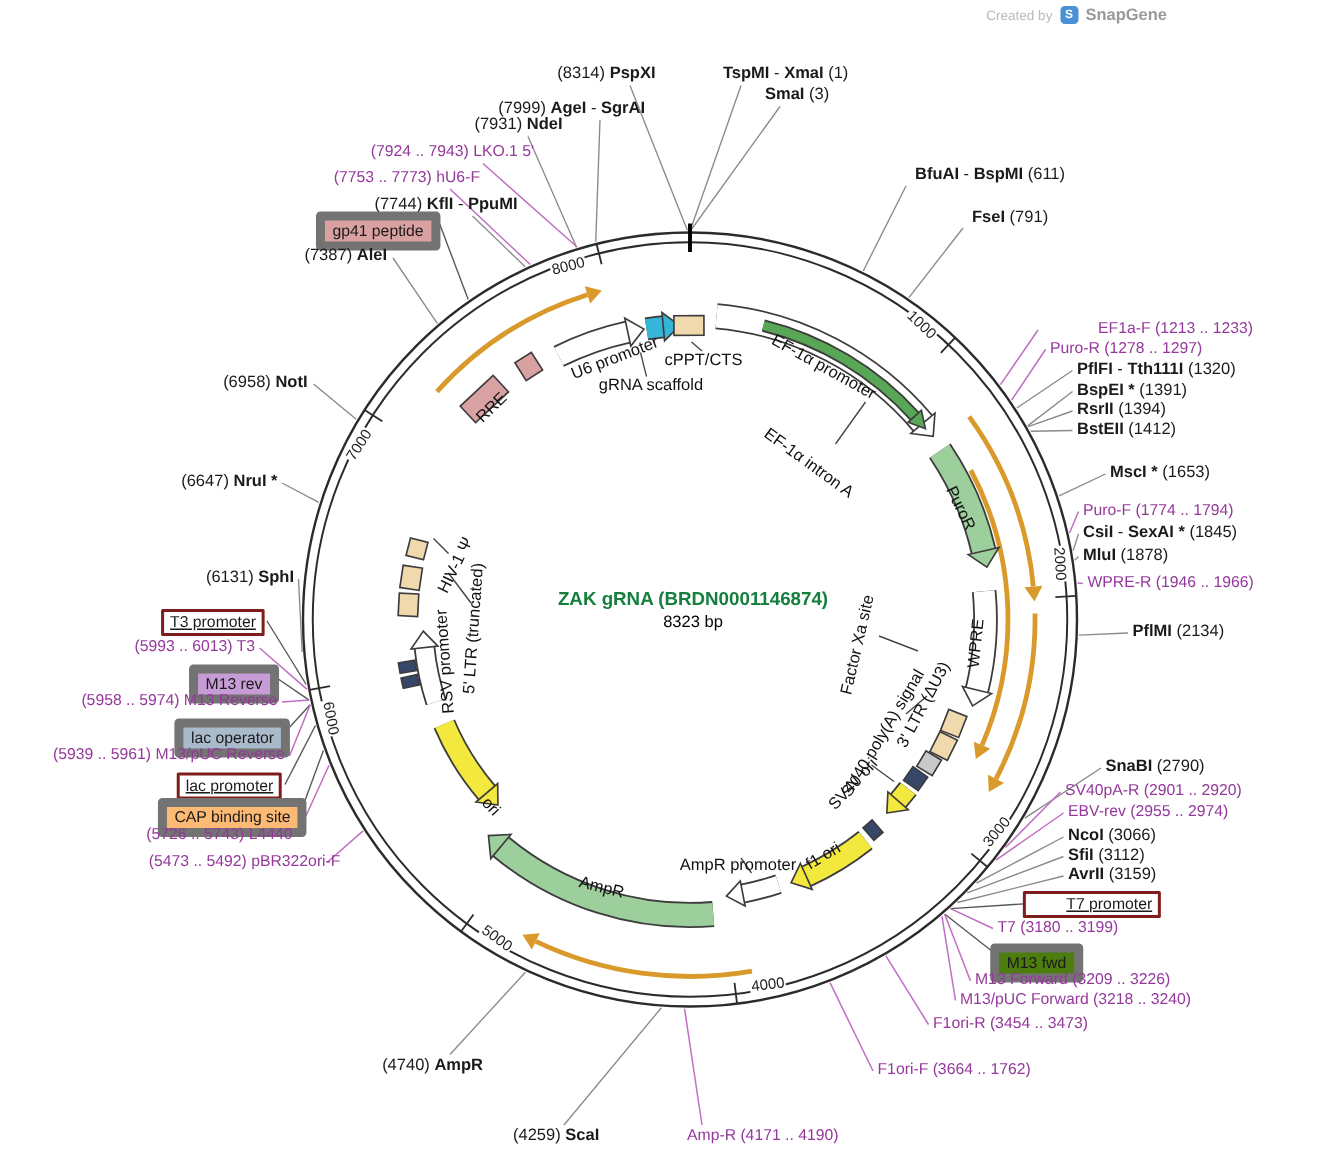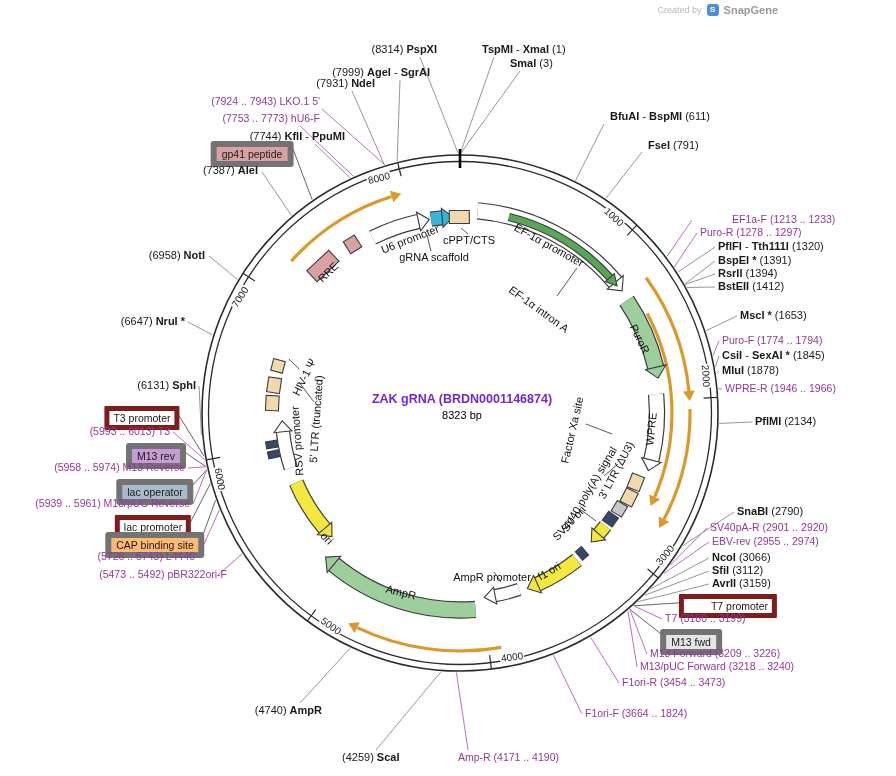--- a/index.html
+++ b/index.html
@@ -4,25 +4,25 @@
 <style>
   html,body{margin:0;padding:0;background:#fff;}
   .stage{position:relative;width:896px;height:776px;background:#fff;overflow:hidden;
          font-family:"Liberation Sans",sans-serif;}
   svg{position:absolute;left:0;top:0;}
   #labels{position:absolute;left:0;top:0;width:100%;height:100%;}
   .lbl{position:absolute;font-size:11px;line-height:13px;color:#1a1a1a;white-space:nowrap;}
   .lbl b{font-weight:bold;text-align:center;}
   .primer{color:#94389b;font-size:10.5px;}
   .chip{font-size:10.5px;padding:0 5px;border:6px solid #737373;border-radius:3px;line-height:14px;}
-  .obox{font-size:10.5px;padding:0 4px;background:#fff;border:5px solid #7f1d1d;border-radius:1px;line-height:14px;}
+  .obox{font-size:10.5px;padding:0 4px;background:#fff;border:2px solid #7f1d1d;border-radius:1px;line-height:14px;text-decoration:underline;}
   .flbl{position:absolute;font-size:11px;color:#111;white-space:nowrap;}
   .slbl{position:absolute;font-size:10px;color:#222;white-space:nowrap;background:#fff;padding:0 1px;}
   .ctitle{position:absolute;left:462px;top:399px;transform:translate(-50%,-50%);
-          font-size:12.5px;font-weight:bold;color:#6d28d9;white-space:nowrap;}
+          font-size:12.5px;font-weight:bold;color:#15803d;white-space:nowrap;}
   .csize{position:absolute;left:462px;top:415px;transform:translate(-50%,-50%);
          font-size:11px;color:#000;}
   .watermark{position:absolute;top:4px;right:118px;display:flex;align-items:center;gap:5px;}
   .wm-created{font-size:9px;color:#b9b9b9;}
   .wm-logo{width:12px;height:12px;background:#4a90d9;border-radius:3px;display:inline-block;
            color:#fff;font-size:8px;font-weight:bold;text-align:center;line-height:12px;}
   .wm-brand{font-size:11px;font-weight:bold;color:#9a9a9a;}
 </style>
 </head>
 <body>
@@ -161,21 +161,21 @@
       <rect x="-6" y="-6" width="12" height="12" fill="#efd9ad" stroke="#3c3c3c" stroke-width="1.1" transform="translate(278.0,365.9) rotate(284.5)"></rect>
       <rect x="-15" y="-7.5" width="30" height="15" fill="#d9a1a1" stroke="#3c3c3c" stroke-width="1.1" transform="translate(322.9,266.0) rotate(317)"></rect>
       <rect x="-6.5" y="-7" width="13" height="14" fill="#d9a1a1" stroke="#3c3c3c" stroke-width="1.1" transform="translate(352.5,244.3) rotate(327.5)"></rect>
     </svg>
   <div id="labels">
       <div class="lbl" style="left: 437px; top: 43px; transform: translateX(-100%);"><span>(8314) </span><b>PspXI</b></div>
       <div class="lbl" style="left: 482px; top: 43px;"><b>TspMI</b><span> - </span><b>XmaI</b><span> (1)</span></div>
       <div class="lbl" style="left: 510px; top: 57px;"><b>SmaI</b><span> (3)</span></div>
       <div class="lbl" style="left: 430px; top: 66px; transform: translateX(-100%);"><span>(7999) </span><b>AgeI</b><span> - </span><b>SgrAI</b></div>
       <div class="lbl" style="left: 375px; top: 77px; transform: translateX(-100%);"><span>(7931) </span><b>NdeI</b></div>
-      <div class="lbl primer" style="left: 320px; top: 95px; transform: translateX(-100%);">(7924 .. 7943)  LKO.1 5'</div>
+      <div class="lbl primer" style="left: 356px; top: 95px; transform: translateX(-100%);">(7924 .. 7943)  LKO.1 5'</div>
       <div class="lbl primer" style="left: 320px; top: 112px; transform: translateX(-100%);">(7753 .. 7773)  hU6-F</div>
       <div class="lbl" style="left: 345px; top: 130px; transform: translateX(-100%); padding-left: 24px;"><span>(7744) </span><b>KflI</b><span> - </span><b>PpuMI</b></div>
       <div class="lbl chip" style="background: rgb(217, 161, 161); left: 252px; top: 141px; transform: translateX(-50%);">gp41 peptide</div>
       <div class="lbl" style="left: 258px; top: 164px; transform: translateX(-100%);"><span>(7387) </span><b>AleI</b></div>
       <div class="lbl" style="left: 610px; top: 110px;"><b>BfuAI</b><span> - </span><b>BspMI</b><span> (611)</span></div>
       <div class="lbl" style="left: 648px; top: 139px;"><b>FseI</b><span> (791)</span></div>
       <div class="lbl" style="left: 205px; top: 249px; transform: translateX(-100%);"><span>(6958) </span><b>NotI</b></div>
       <div class="lbl primer" style="left: 732px; top: 213px;">EF1a-F  (1213 .. 1233)</div>
       <div class="lbl primer" style="left: 700px; top: 226px;">Puro-R  (1278 .. 1297)</div>
       <div class="lbl" style="left: 718px; top: 240px;"><b>PflFI</b><span> - </span><b>Tth111I</b><span> (1320)</span></div>
@@ -201,25 +201,25 @@
       <div class="lbl primer" style="left: 195px; top: 550px; transform: translateX(-100%);">(5726 .. 5743)  L4440</div>
       <div class="lbl primer" style="left: 215px; top: 568px; transform: translateX(-100%); margin-left: 12px;">(5473 .. 5492)  pBR322ori-F</div>
       <div class="lbl" style="left: 737px; top: 505px;"><b>SnaBI</b><span> (2790)</span></div>
       <div class="lbl primer" style="left: 710px; top: 521px;">SV40pA-R  (2901 .. 2920)</div>
       <div class="lbl primer" style="left: 712px; top: 535px;">EBV-rev  (2955 .. 2974)</div>
       <div class="lbl" style="left: 712px; top: 551px;"><b>NcoI</b><span> (3066)</span></div>
       <div class="lbl" style="left: 712px; top: 564px;"><b>SfiI</b><span> (3112)</span></div>
       <div class="lbl" style="left: 712px; top: 577px;"><b>AvrII</b><span> (3159)</span></div>
       <div class="lbl obox" style="left: 728px; top: 594px; transform: translateX(-50%); padding-left: 27px;">T7 promoter</div>
       <div class="lbl primer" style="left: 665px; top: 612px;">T7  (3180 .. 3199)</div>
-      <div class="lbl chip" style="background: #e5e5e5; left: 691px; top: 629px; transform: translateX(-50%);">M13 fwd</div>
+      <div class="lbl chip" style="background: #4d7c0f; left: 691px; top: 629px; transform: translateX(-50%);">M13 fwd</div>
       <div class="lbl primer" style="left: 650px; top: 647px;">M13 Forward  (3209 .. 3226)</div>
       <div class="lbl primer" style="left: 640px; top: 660px;">M13/pUC Forward  (3218 .. 3240)</div>
       <div class="lbl primer" style="left: 622px; top: 676px;">F1ori-R  (3454 .. 3473)</div>
-      <div class="lbl primer" style="left: 585px; top: 707px;">F1ori-F  (3664 .. 1824)</div>
+      <div class="lbl primer" style="left: 585px; top: 707px;">F1ori-F  (3664 .. 1762)</div>
       <div class="lbl primer" style="left: 458px; top: 751px;">Amp-R  (4171 .. 4190)</div>
       <div class="lbl" style="left: 342px; top: 751px;"><span>(4259) </span><b>ScaI</b></div>
       <div class="lbl" style="left: 322px; top: 704px; transform: translateX(-100%);"><span>(4740) </span><b>AmpR</b></div>
       <div class="flbl" style="left: 410px; top: 239px; transform: translate(-50%, -50%) rotate(-21deg);">U6 promoter</div>
       <div class="flbl" style="left: 434px; top: 257px; transform: translate(-50%, -50%) rotate(0deg);">gRNA scaffold</div>
       <div class="flbl" style="left: 469px; top: 240px; transform: translate(-50%, -50%) rotate(0deg);">cPPT/CTS</div>
       <div class="flbl" style="left: 549px; top: 245px; transform: translate(-50%, -50%) rotate(29deg);">EF-1α promoter</div>
       <div class="flbl" style="left: 539px; top: 309px; transform: translate(-50%, -50%) rotate(36deg);">EF-1α intron A</div>
       <div class="flbl" style="left: 640px; top: 339px; transform: translate(-50%, -50%) rotate(64deg);">PuroR</div>
       <div class="flbl" style="left: 651px; top: 429px; transform: translate(-50%, -50%) rotate(-84deg);">WPRE</div>

